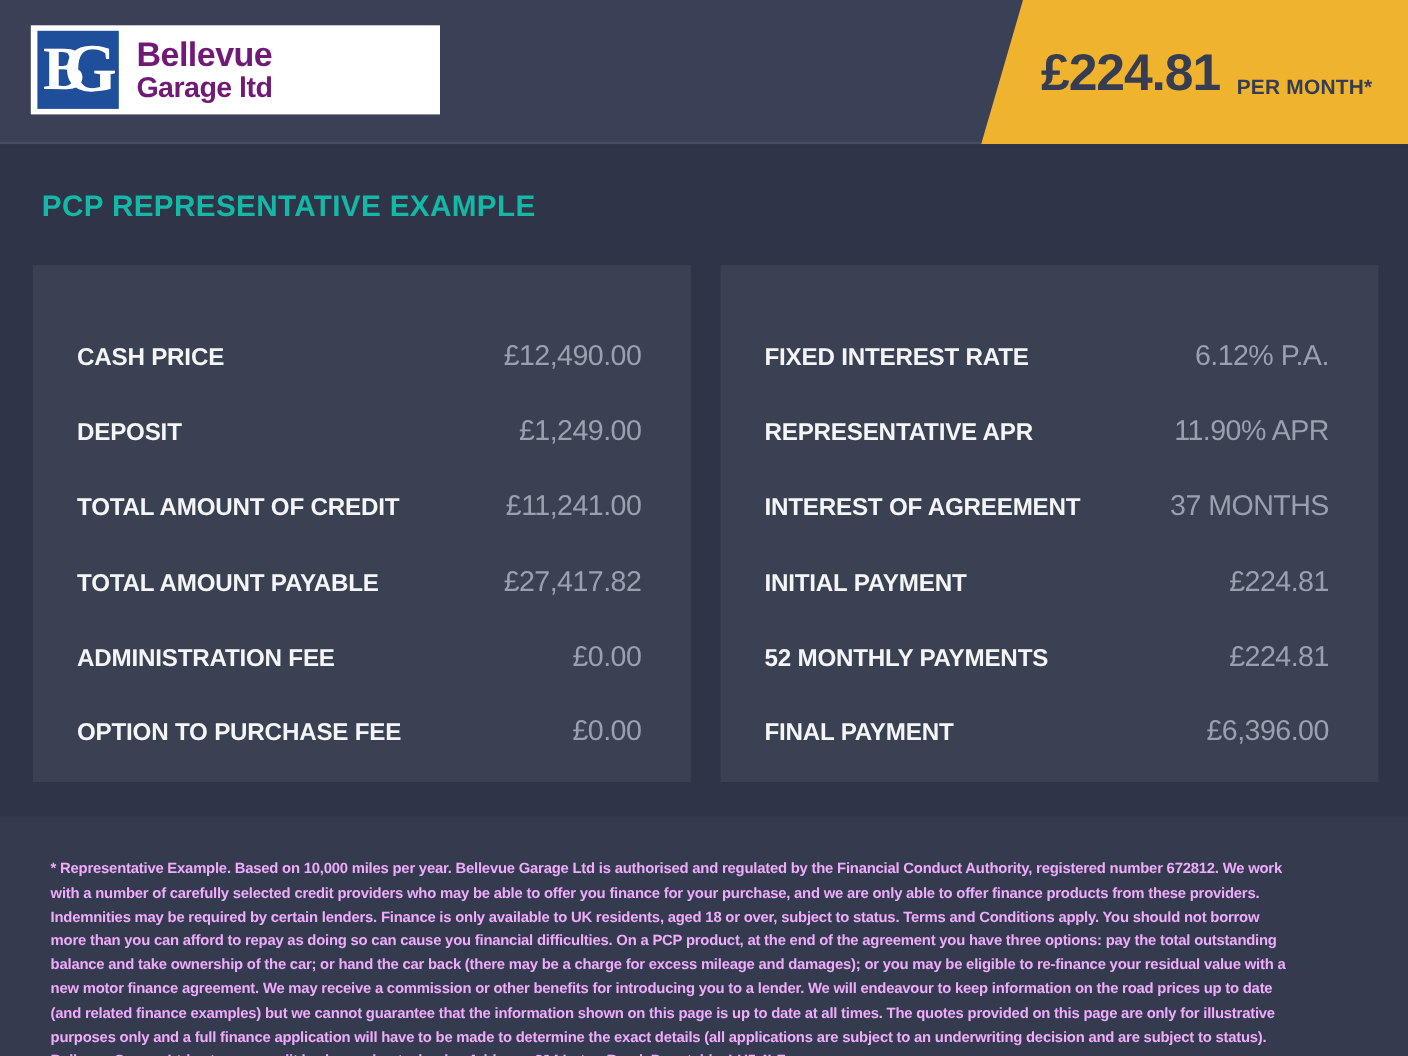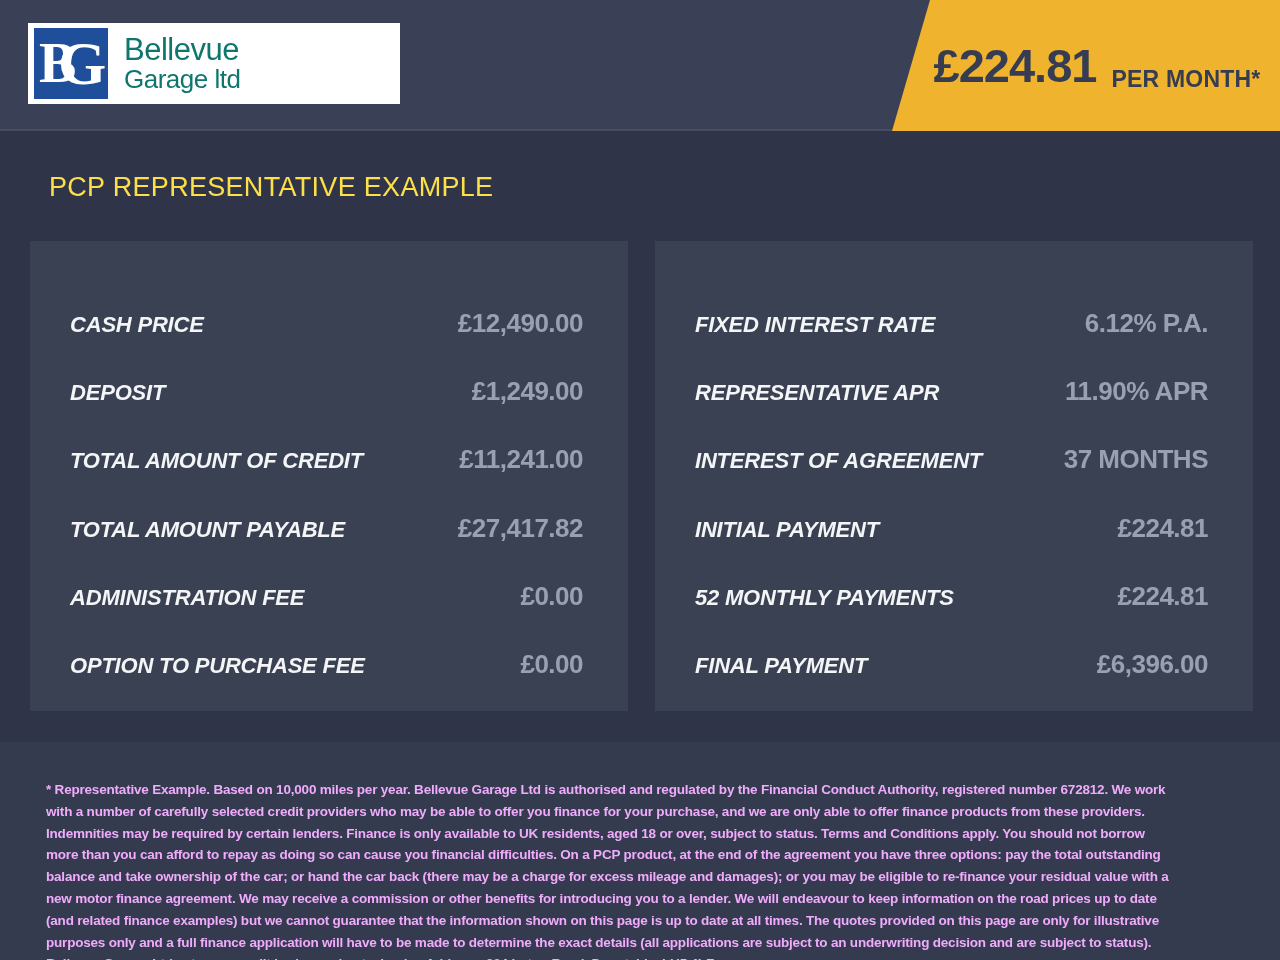--- a/index.html
+++ b/index.html
@@ -24,53 +24,53 @@
     padding-left: 6px; box-sizing: border-box;
   }
   .monogram {
     position: relative; width: 74px; height: 71px;
     background: #1f4e9a; color: #ffffff;
     font-family: "Liberation Serif", serif; font-weight: bold;
     overflow: hidden; flex: none;
   }
   .mono-b { position: absolute; left: 5px; top: 4px; font-size: 56px; line-height: 62px; }
   .mono-g { position: absolute; left: 24px; top: 2px; font-size: 62px; line-height: 66px; }
-  .logo-text { margin-left: 16px; color: #0f766e; font-weight: normal; }
+  .logo-text { margin-left: 16px; color: #701a75; font-weight: bold; }
   .logo-line1 { font-size: 31px; line-height: 30px; letter-spacing: -0.5px; }
   .logo-line2 { font-size: 26px; line-height: 28px; letter-spacing: -0.5px; text-align: center; }
 
   .price-banner {
     position: absolute; right: 0; top: 0;
     width: 400px; height: 131px;
     background: #efb32e;
     clip-path: polygon(50px 0, 400px 0, 400px 131px, 12px 131px);
     display: flex; align-items: center; justify-content: center;
     padding-left: 34px; box-sizing: border-box;
     color: #363d52;
   }
   .price-amount { font-size: 47px; font-weight: bold; letter-spacing: -1px; }
-  .price-period { font-size: 23px; font-weight: bold; margin-left: 15px; margin-top: 28px; letter-spacing: 0.2px; }
+  .price-period { font-size: 19px; font-weight: bold; margin-left: 15px; margin-top: 28px; letter-spacing: 0.2px; }
 
   
   main { flex: none; padding: 0 27px 0 30px; }
   h1 {
-    margin: 41px 0 0 19px;
+    margin: 41px 0 0 8px;
     font-size: 27px; line-height: 31px;
-    color: #fde047; font-weight: normal; letter-spacing: 0.3px;
+    color: #14b8a6; font-weight: bold; letter-spacing: 0.3px;
   }
   .panels { display: flex; gap: 27px; margin-top: 38px; }
   .panel {
     flex: 1; height: 470px; background: #3a4153;
     box-sizing: border-box;
     padding: 30px 45px 30px 40px;
     display: flex; flex-direction: column; justify-content: space-around;
   }
   .row { display: flex; justify-content: space-between; align-items: baseline; }
-  .row-label { color: #f4f5f7; font-size: 22px; font-weight: bold; letter-spacing: -0.2px; font-style: italic; }
-  .row-value { color: #99a0b0; font-size: 26px; font-weight: bold; letter-spacing: -0.5px; white-space: nowrap; margin-top: 36px; }
+  .row-label { color: #f4f5f7; font-size: 22px; font-weight: bold; letter-spacing: -0.2px; }
+  .row-value { color: #99a0b0; font-size: 26px; font-weight: normal; letter-spacing: -0.5px; white-space: nowrap; margin-top: 36px; }
 
   
   footer {
     flex: 1; margin-top: 31px;
     background: #353b4f;
     padding: 21px 95px 0 30px; box-sizing: border-box;
   }
   footer p {
     margin: 16px; color: #f0abfc;
     font-size: 13.5px; line-height: 21.8px;

